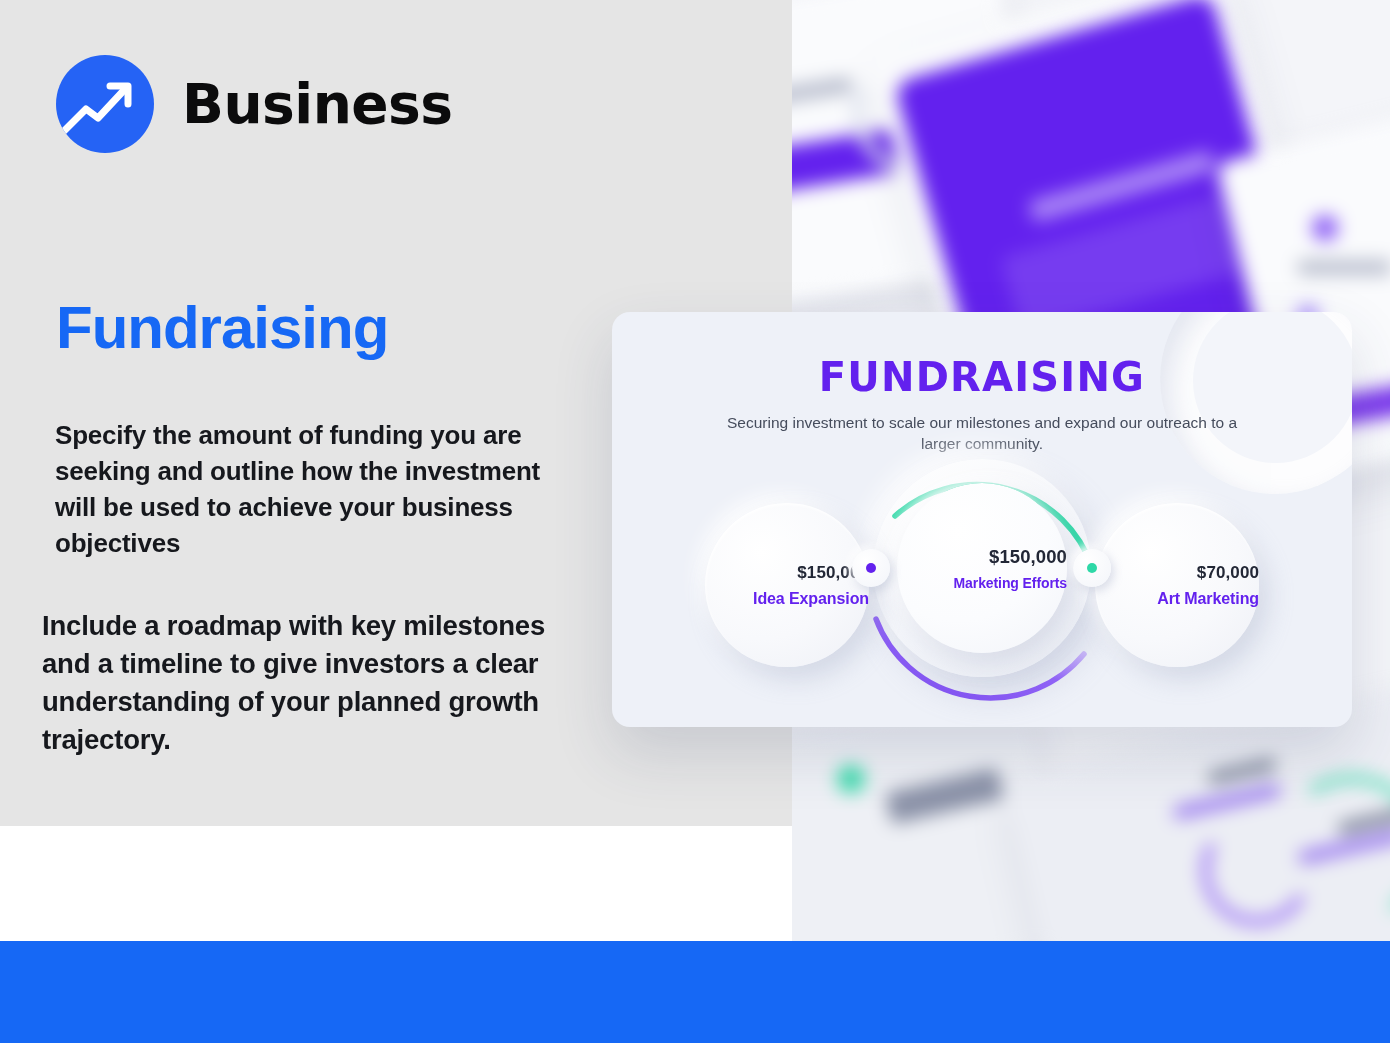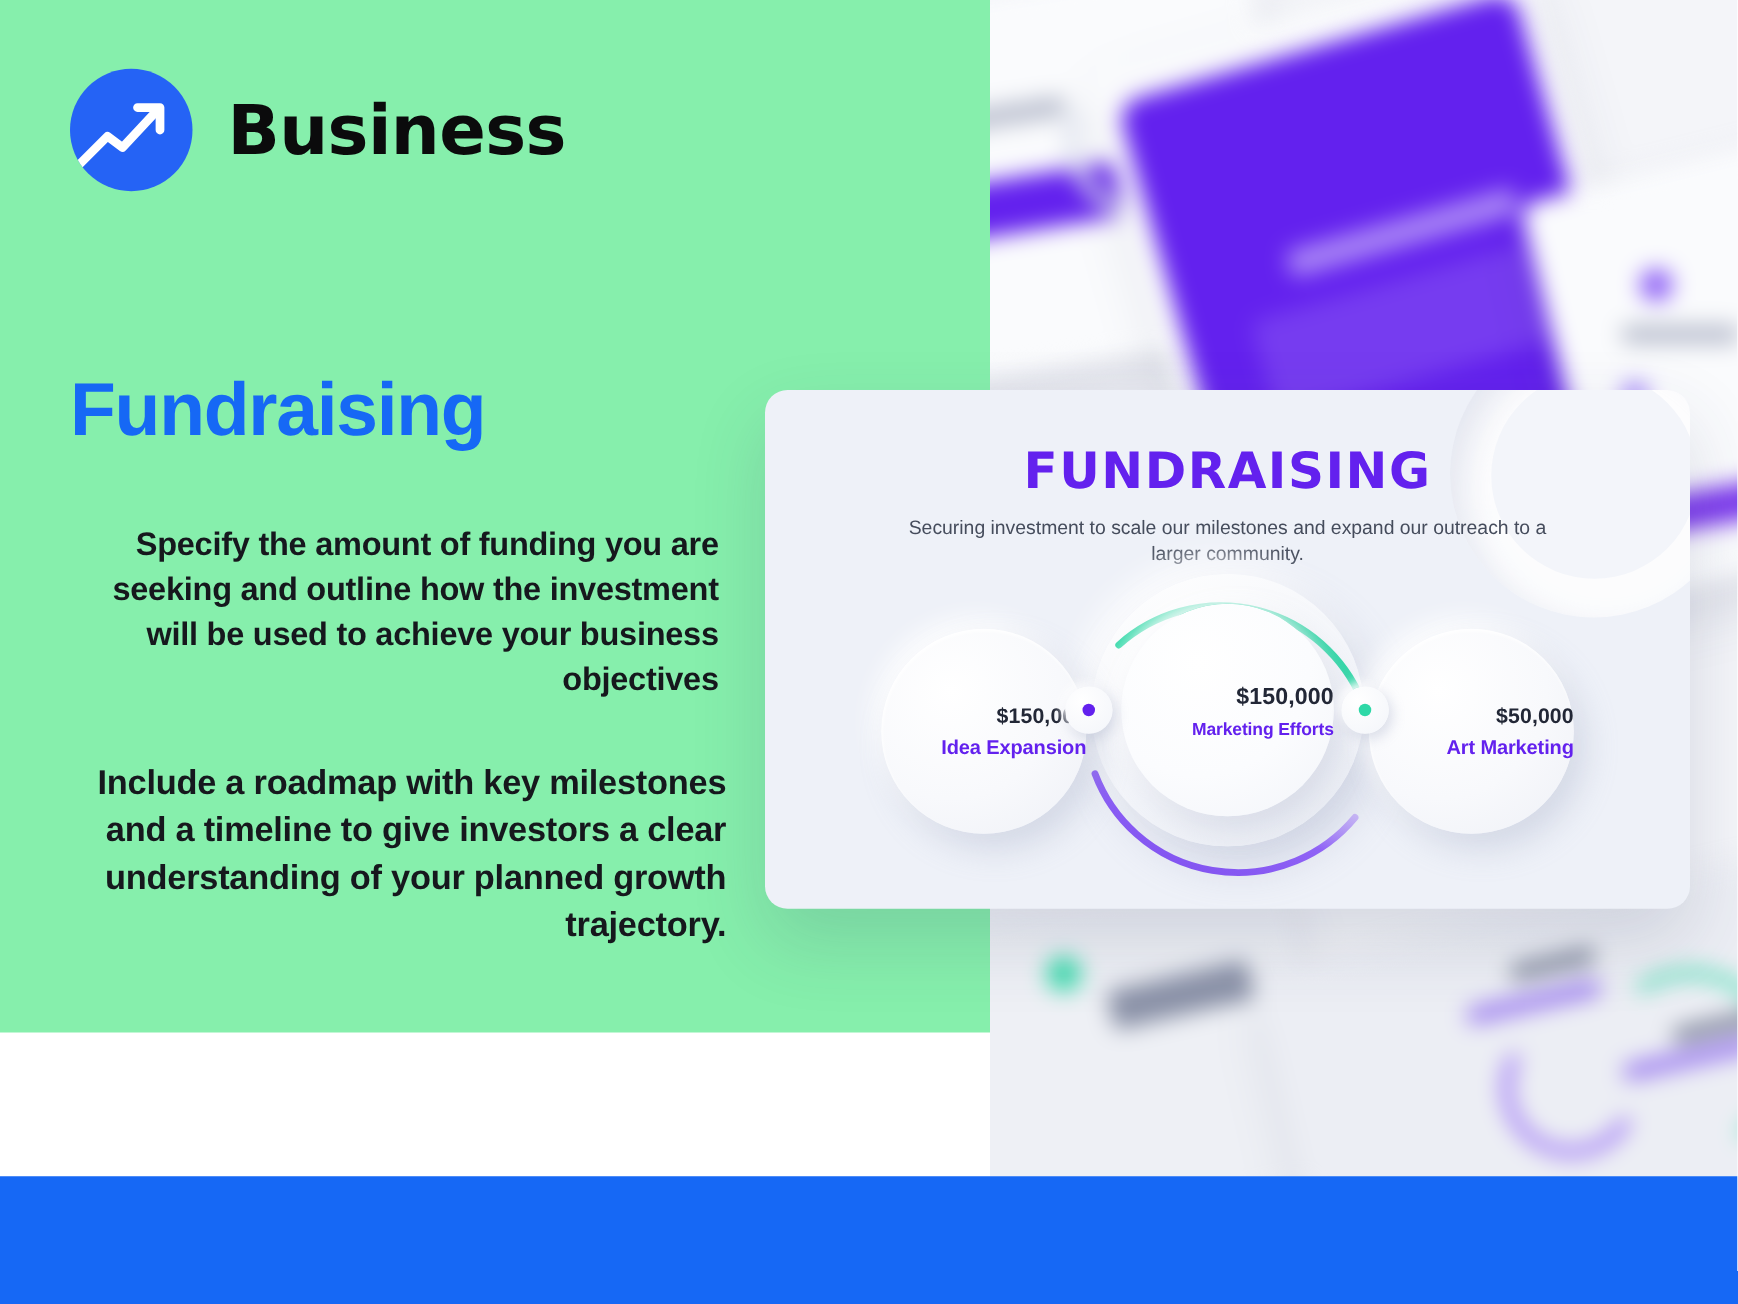--- a/index.html
+++ b/index.html
@@ -7,41 +7,41 @@
   body {
     font-family:"Liberation Sans", sans-serif;
     background:#ffffff;
     overflow:hidden;
     position:relative;
   }
 
   
   #left-panel{
     position:absolute; left:0; top:0; width:792px; height:826px;
-    background:#86efac; z-index:5;text-align:right;
+    background:#e5e5e5; z-index:5;
   }
 
   
   #logo-block{ position:absolute; left:56px; top:55px; display:flex; align-items:center; }
   #logo-mark{ width:98px; height:98px; border-radius:50%; background:#2563F5;
     position:relative; flex:0 0 auto; }
   #logo-mark svg{ position:absolute; left:0; top:0; }
   #logo-words{ margin-left:28px; line-height:1; }
   #logo-line1{ font-size:55px; font-weight:700; color:#0b0b0c; letter-spacing:-0.5px;
      font-family:"DejaVu Sans", sans-serif; position:relative; white-space:nowrap;}
   #logo-line2{ font-size:40px; font-weight:700; color:#0b0b0c; letter-spacing:11px;
      margin-top:4px; font-family:"DejaVu Sans", sans-serif; white-space:nowrap;}
   #logo-kit{ color:#2563F5; }
 
   
   #headline{ position:absolute; left:56px; top:296px; font-size:60px; font-weight:700;
      color:#1668F5; letter-spacing:-1px; line-height:1.05; }
   #para-1{ position:absolute; left:55px; top:418px; width:520px; font-size:26px;
      font-weight:700; color:#16181d; line-height:1.38; letter-spacing:-0.2px; }
-  #para-2{ position:absolute; left:61px; top:607px; width:520px; font-size:27.5px;
+  #para-2{ position:absolute; left:42px; top:607px; width:520px; font-size:27.5px;
      font-weight:700; color:#16181d; line-height:1.38; letter-spacing:-0.2px; }
 
   
   #right-panel{
     position:absolute; left:792px; top:0; width:598px; height:941px;
     overflow:hidden; background:#f4f5f9; z-index:1;
   }
   #bg-art{ position:absolute; left:-40px; top:-40px; width:680px; height:1020px;
      filter:blur(9px); }
   .bg-slide{ position:absolute; border-radius:14px; background:#fafbfd;
@@ -205,21 +205,21 @@
       <div class="amount">$150,000</div>
       <div class="label">Idea Expansion</div>
     </div>
 
     <div class="bubble" id="bubble-center">
       <div class="amount">$150,000</div>
       <div class="label">Marketing Efforts</div>
     </div>
 
     <div class="bubble side-bubble" id="bubble-right">
-      <div class="amount">$50,000</div>
+      <div class="amount">$70,000</div>
       <div class="label">Art Marketing</div>
     </div>
 
     <div class="node" id="node-left">
       <i id="dot-left"></i>
     </div>
     <div class="node" id="node-right">
       <i id="dot-right"></i>
     </div>
   </div>

